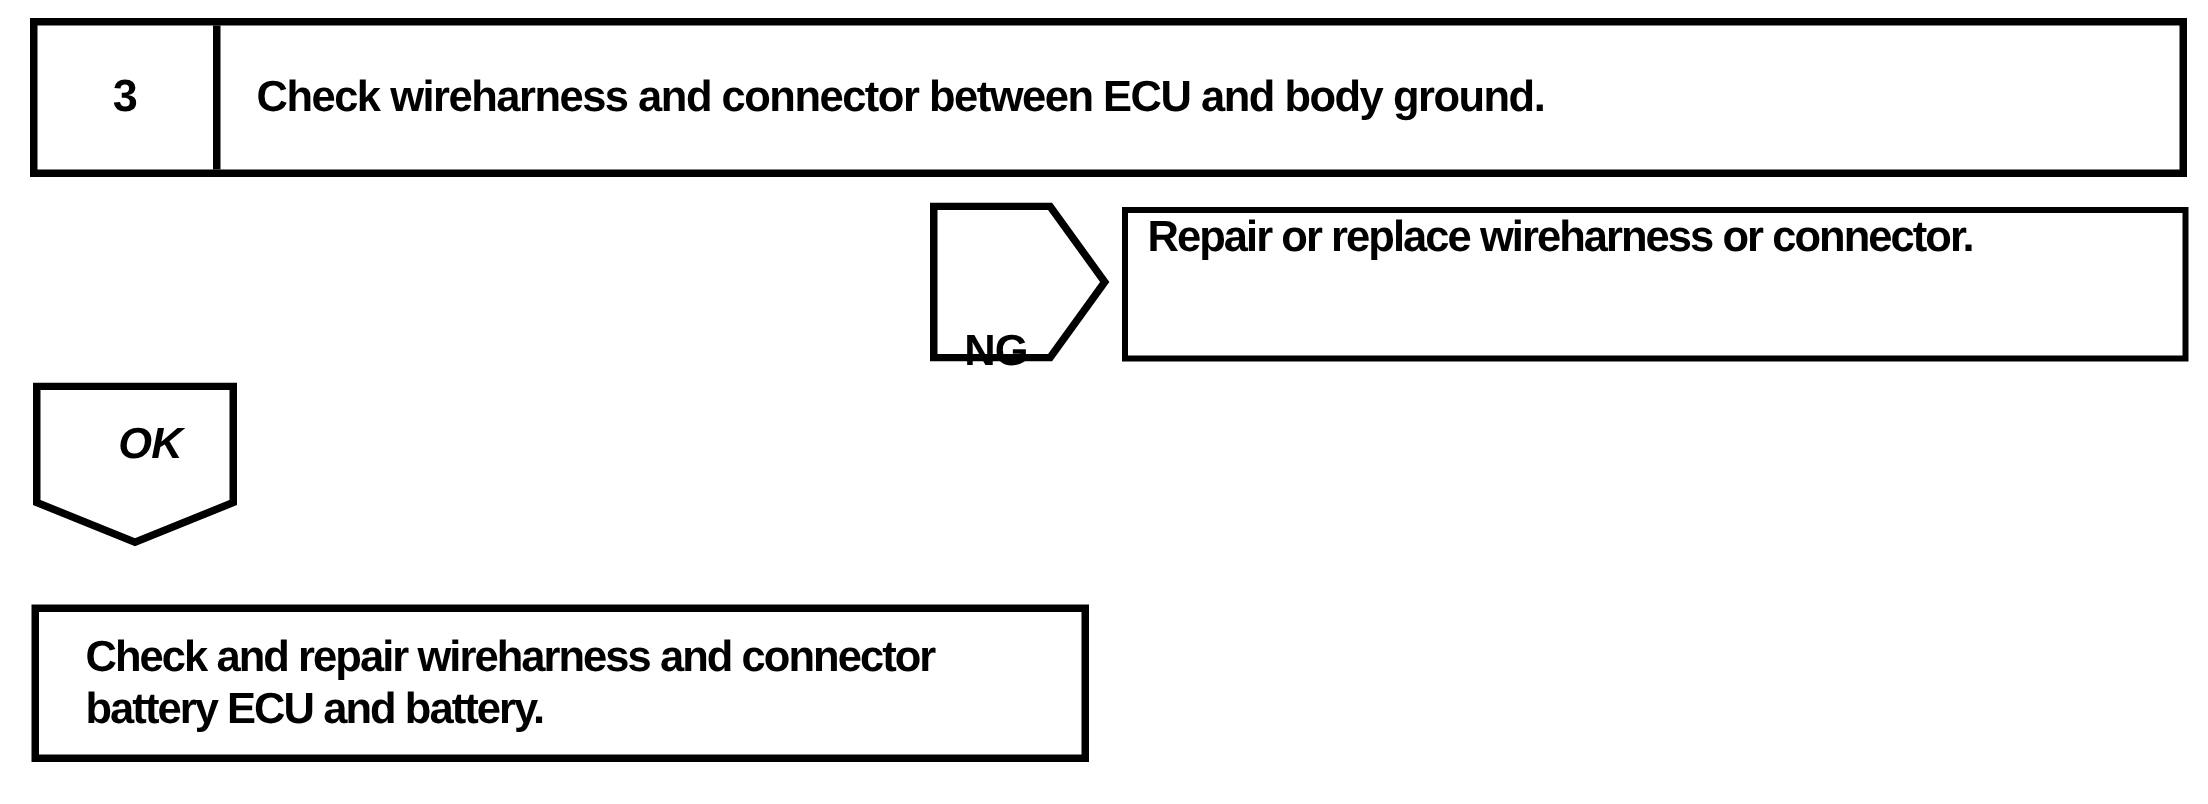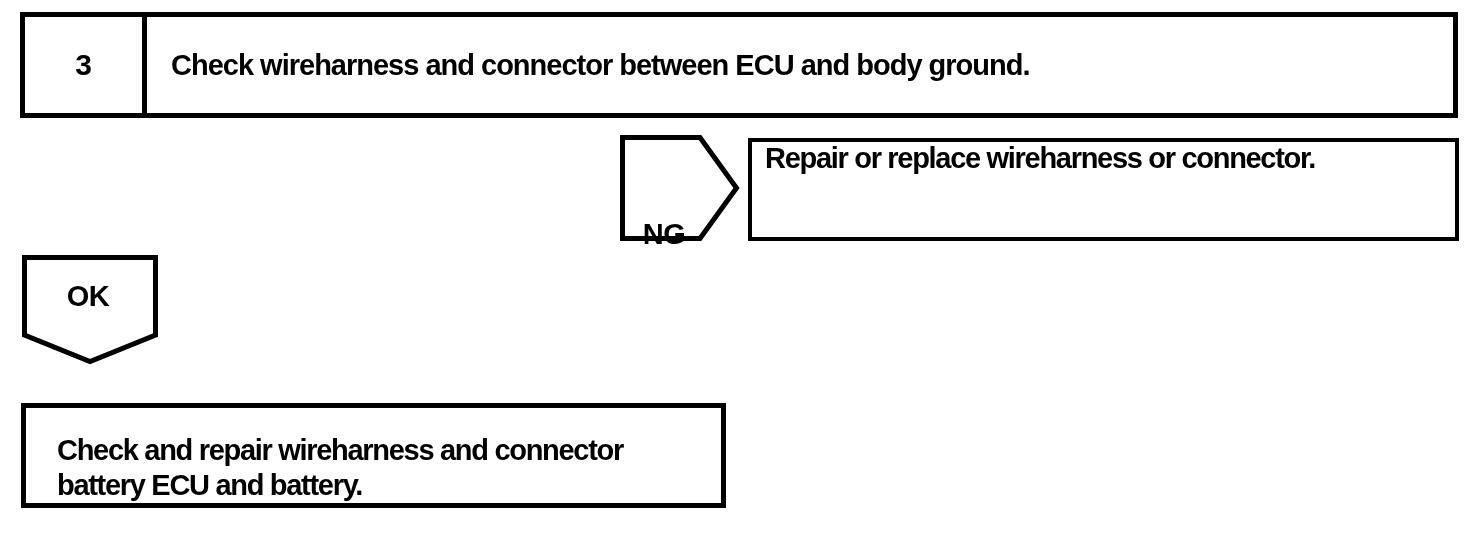--- a/index.html
+++ b/index.html
@@ -64,21 +64,21 @@
     white-space: nowrap;
   }
   
   .ok-action-box {
     left: 21px;
     top: 403px;
     width: 705px;
     height: 105px;
     display: flex;
     flex-direction: column;
-    justify-content: flex-end;
+    justify-content: center;
     padding-left: 31px;
     font-size: 29px;
     line-height: 35px;
     letter-spacing: -1.3px;
   }
   .action-line {
     white-space: nowrap;
   }
   
   .connector {
@@ -114,24 +114,25 @@
     height: 106px;
     margin-top: 46px;
   }
   .connector-ok {
     left: 22px;
     top: 255px;
     width: 136px;
     height: 110px;
   }
   .connector-ok .connector-label {
-    left: 4px;
+    left: 16px;
     top: 0;
     width: 124px;
     height: 82px;
+    font-style: italic;
   }
 </style>
 </head>
 <body>
 
 <div class="canvas">
 
   <div class="box step-box">
     <div class="step-number-cell">
       <span>3</span>

